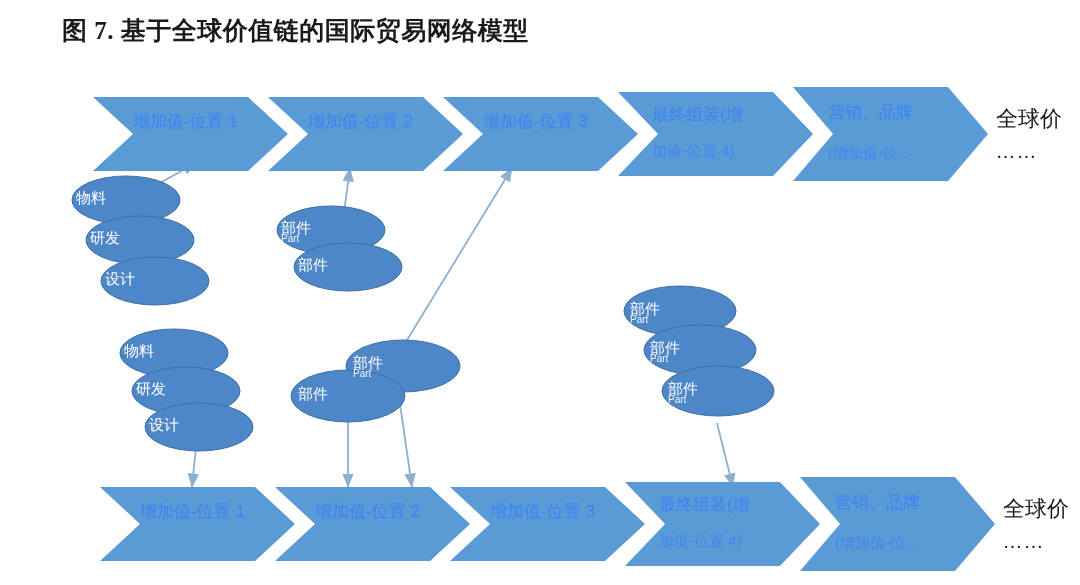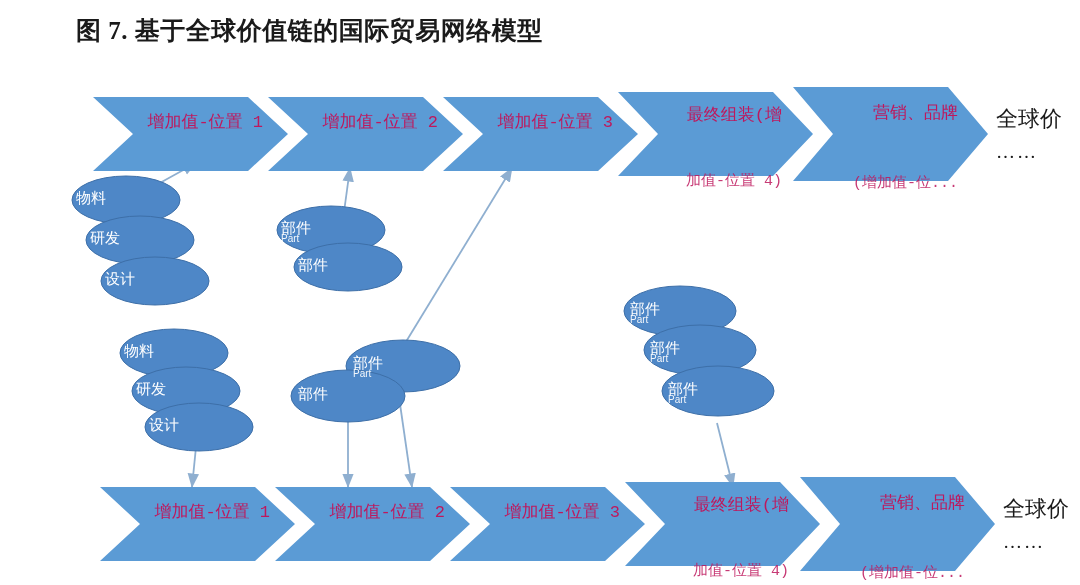--- a/index.html
+++ b/index.html
@@ -12,47 +12,46 @@
   }
   #page {
     position: relative;
     width: 1080px;
     height: 585px;
     background: #ffffff;
     overflow: hidden;
   }
   #figure-title {
     position: absolute;
-    left: 76px;
+    left: 62px;
     top: 14px;
     font-size: 25px;
     font-weight: 700;
     color: #1a1a1a;
     letter-spacing: 0.5px;
     white-space: nowrap;
   }
   #diagram-canvas {
     position: absolute;
     left: 0;
     top: 0;
     width: 1080px;
     height: 585px;
   }
   .chevron-label {
     position: absolute;
-    color: #be185d;
+    color: #3b82f6;
     font-size: 17px;
     white-space: nowrap;
-    text-align: right;
-    font-family: Liberation Mono, monospace;
+    text-align: left;
+    font-family: Liberation Sans, sans-serif;
   }
   .chevron-label.sub {
     font-size: 15px;
     opacity: 0.85;
-    margin-top: 29px;
   }
   .node-label {
     position: absolute;
     color: #ffffff;
     font-size: 15px;
     white-space: nowrap;
     text-align: left;
     font-family: "Liberation Serif", "DejaVu Serif", serif;
   }
   .node-label .cn {

